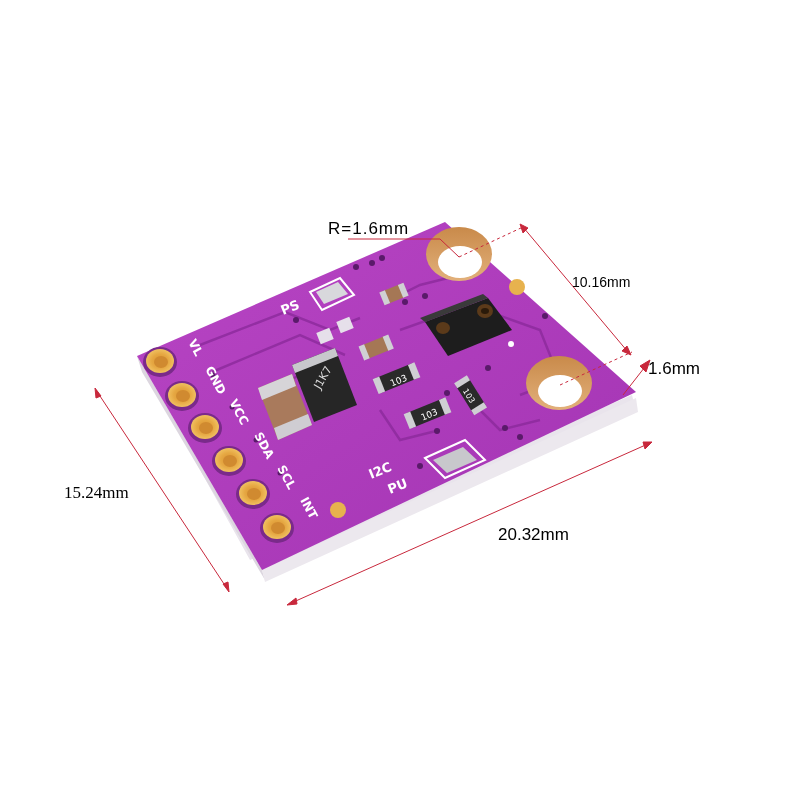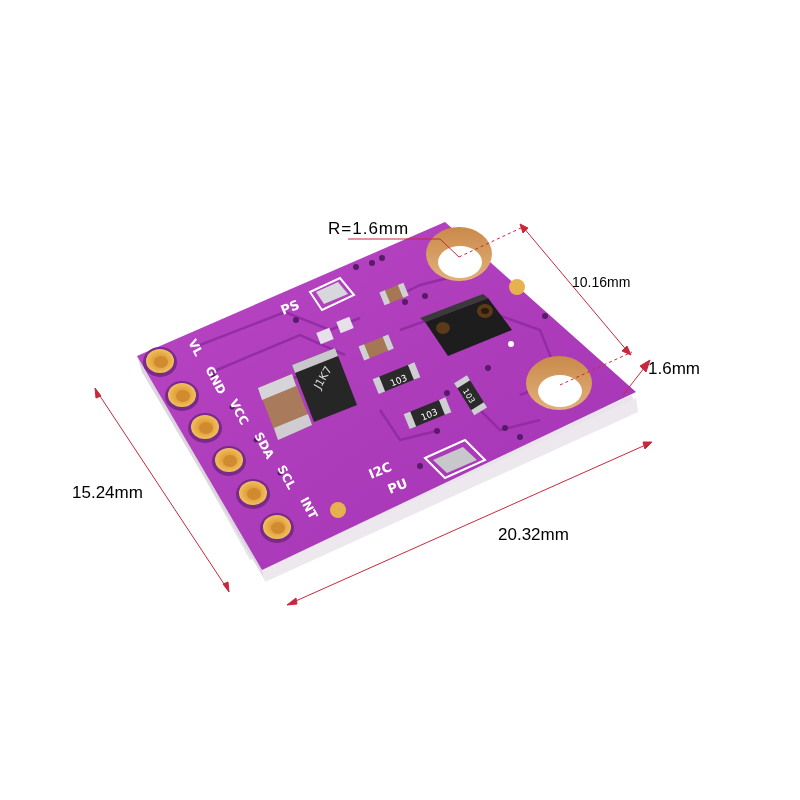--- a/index.html
+++ b/index.html
@@ -210,15 +210,15 @@
 
       <line x1="289" y1="604" x2="650" y2="443"></line>
       <polygon points="287,605 296,598 297,604"></polygon>
       <polygon points="652,442 643,442 645,449"></polygon>
     </g>
   </svg>
 
   <div class="dim-label" style="left:328px; top:219px; font-size:17px; letter-spacing:1px;">R=1.6mm</div>
   <div class="dim-label" style="left:572px; top:274px; font-size:14px;">10.16mm</div>
   <div class="dim-label" style="left:648px; top:359px; font-size:17px;">1.6mm</div>
-  <div class="dim-label" style="left:72px; top:483px; font-size:17px;">15.24mm</div>
+  <div class="dim-label" style="left:64px; top:483px; font-size:17px;font-family:Liberation Serif, serif;">15.24mm</div>
   <div class="dim-label" style="left:466px; top:525px; font-size:17px;margin-left:32px;">20.32mm</div>
 </div>
 
 </body></html>

